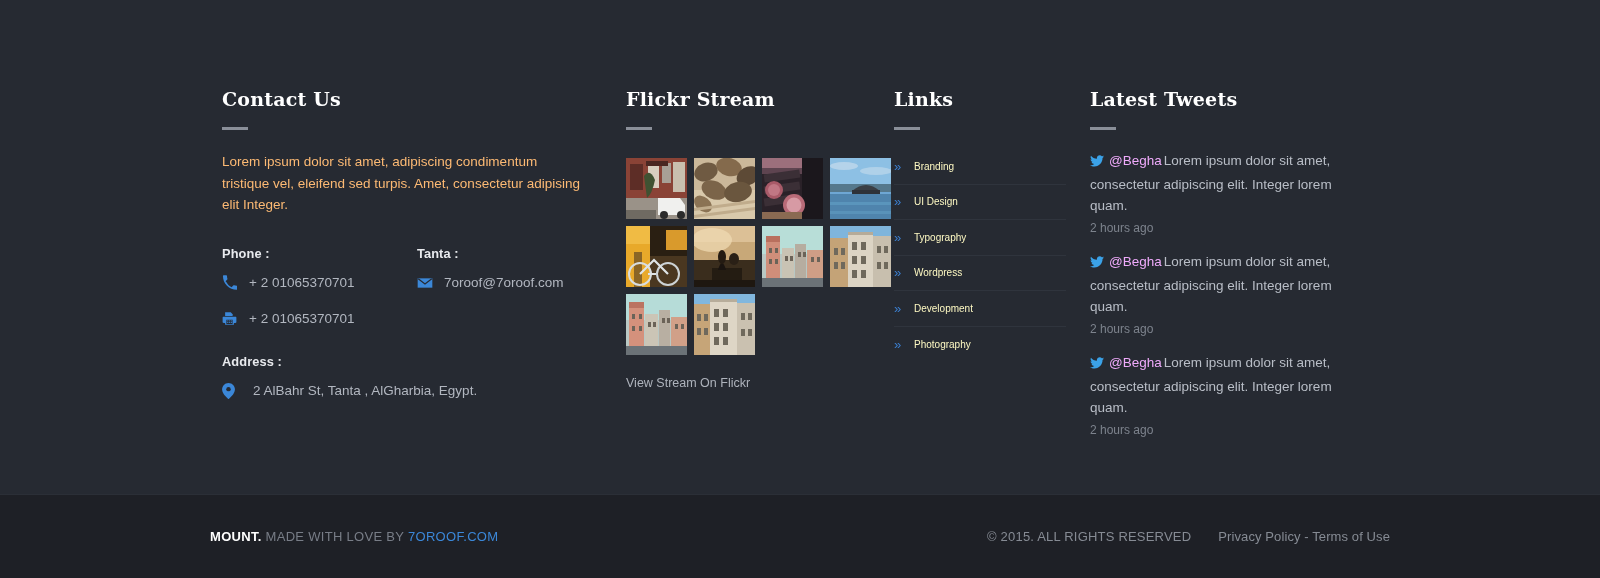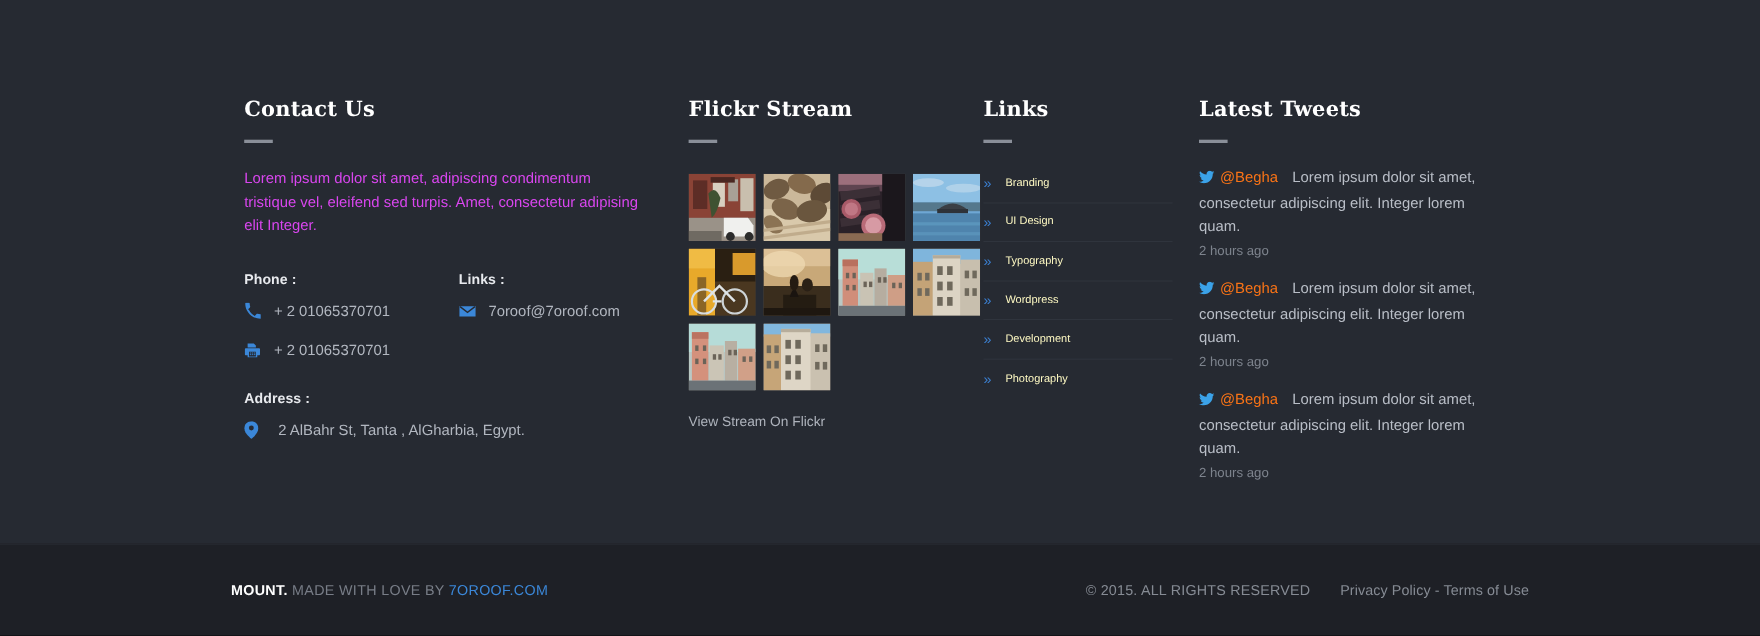--- a/index.html
+++ b/index.html
@@ -59,21 +59,21 @@
     height: 3px;
     background: #8a8f99;
     margin-top: 17px;
   }
 
   
   .contact-desc {
     margin-top: 21px;
     font-size: 13.5px;
     line-height: 21.5px;
-    color: #d946ef;
+    color: #fdba74;
     width: 362px;
   }
 
   .contact-grid {
     margin-top: 30px;
     position: relative;
     height: 150px;
   }
   .cg-col-left  { position: absolute; left: 0;   top: 0; width: 190px; }
   .cg-col-right { position: absolute; left: 195px; top: 0; width: 180px; }
@@ -168,22 +168,22 @@
     line-height: 21.5px;
   }
   .tweet-body { color: #b9bec7; }
   .tw-icon {
     display: inline-block;
     vertical-align: -2px;
     margin-right: 5px;
     color: #3ba2e8;
   }
   .tweet-handle {
-    color: #f97316;
-    margin-right: 13px;
+    color: #f0abfc;
+    margin-right: 2px;
   }
   .tweet-time {
     display: block;
     margin-top: 1px;
     font-size: 12px;
     color: #7d838d;
   }
 
   
   .footer-bottom {
@@ -261,21 +261,21 @@
                   <rect x="8.2" y="17.6" width="2" height="1.3" fill="currentColor"></rect>
                   <rect x="11.2" y="17.6" width="2" height="1.3" fill="currentColor"></rect>
                   <rect x="14.2" y="17.6" width="2" height="1.3" fill="currentColor"></rect>
                 </svg>
               </span>
               <span class="cinfo-text">+ 2 01065370701</span>
             </div>
           </div>
 
           <div class="cg-col-right">
-            <div class="field-label">Links :</div>
+            <div class="field-label">Tanta :</div>
             <div class="cinfo-row">
               <span class="cinfo-icon">
                 <svg width="16" height="16" viewBox="0 0 24 24" fill="currentColor">
                   <path d="M1 5h22v14H1z"></path>
                   <path d="M1.8 5.6 12 13.4 22.2 5.6" fill="none" stroke="#262a32" stroke-width="1.8"></path>
                 </svg>
               </span>
               <span class="cinfo-text">7oroof@7oroof.com</span>
             </div>
           </div>

